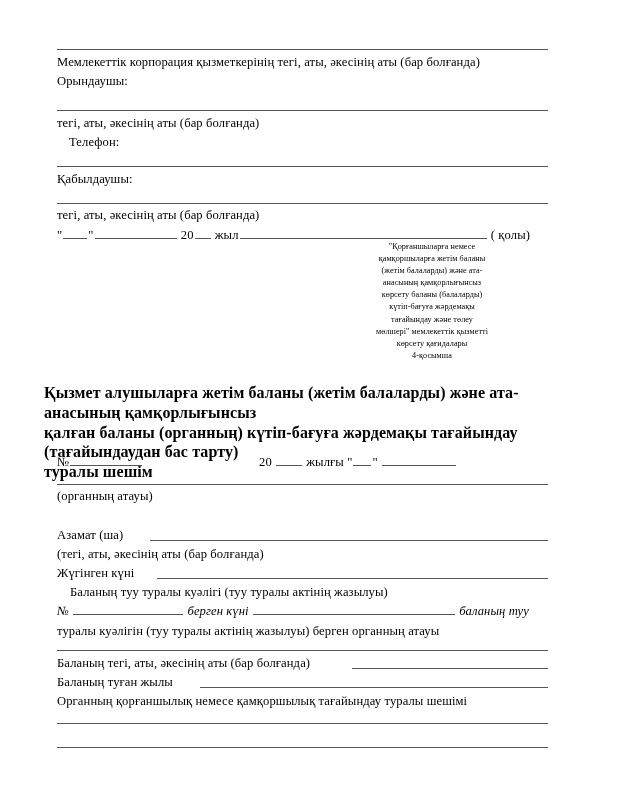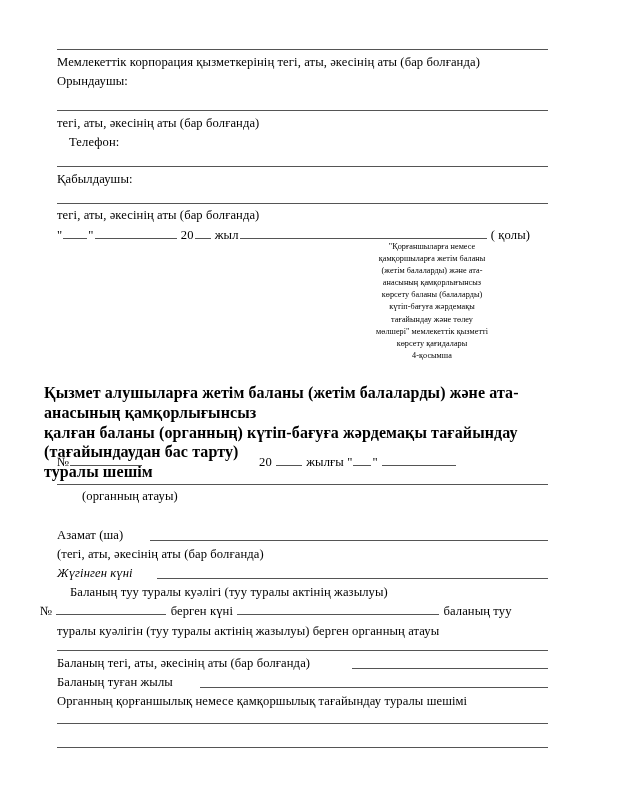--- a/index.html
+++ b/index.html
@@ -125,38 +125,38 @@
   <div class="txt" style="left:259px; top:453px;">
     <span>20</span>
     <span class="fill" style="width:26px;"></span>
     <span>жылғы</span>
     <span>"</span><span class="fill" style="width:18px;"></span><span>"</span>
     <span class="fill" style="width:74px;"></span>
   </div>
 
   <div class="rule" style="top:484px;"></div>
 
-  <div class="txt" style="left:57px; top:487px;margin-left:25px;">(органның атауы)</div>
+  <div class="txt" style="left:57px; top:487px;">(органның атауы)</div>
 
 
   <div class="txt" style="left:57px; top:526px;">
     <span>Азамат (ша)</span>
   </div>
   <div class="inline-rule" style="left:150px; top:540px; width:398px;"></div>
 
   <div class="txt" style="left:57px; top:545px;">(тегі, аты, әкесінің аты (бар болғанда)</div>
 
-  <div class="txt" style="left:57px; top:564px;font-style:italic;">
+  <div class="txt" style="left:57px; top:564px;">
     <span>Жүгінген күні</span>
   </div>
   <div class="inline-rule" style="left:157px; top:578px; width:391px;"></div>
 
   <div class="txt" style="left:57px; top:583px;margin-left:13px;">Баланың туу туралы куәлігі (туу туралы актінің жазылуы)</div>
 
-  <div class="txt" style="left:40px; top:602px;">
+  <div class="txt" style="left:57px; top:602px;font-style:italic;">
     <span>№</span>
     <span class="fill" style="width:110px;"></span>
     <span>берген күні</span>
     <span class="fill" style="width:202px;"></span>
     <span>баланың туу</span>
   </div>
 
   <div class="txt" style="left:57px; top:622px;">туралы куәлігін (туу туралы актінің жазылуы) берген органның атауы</div>
 
   <div class="rule" style="top:650px;"></div>

